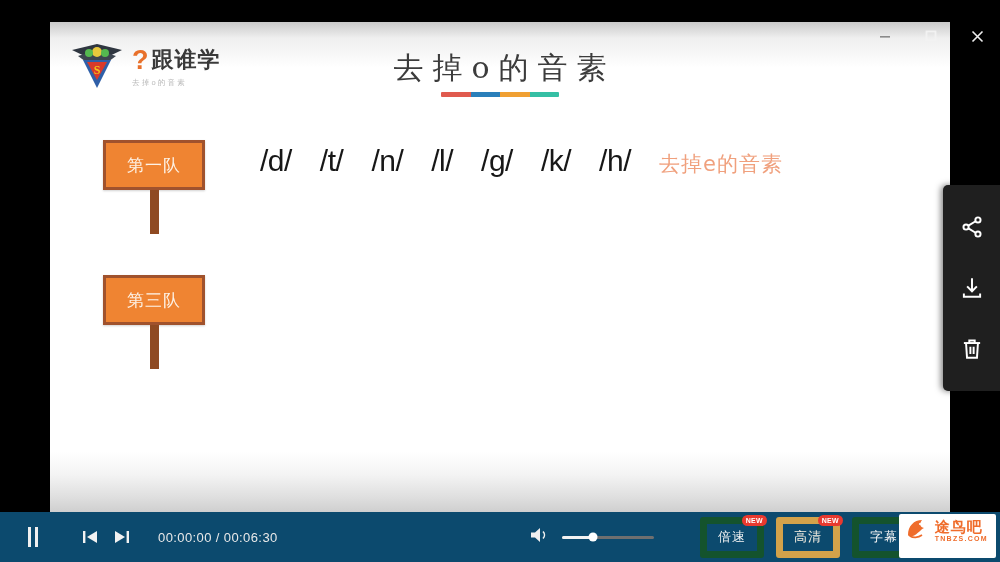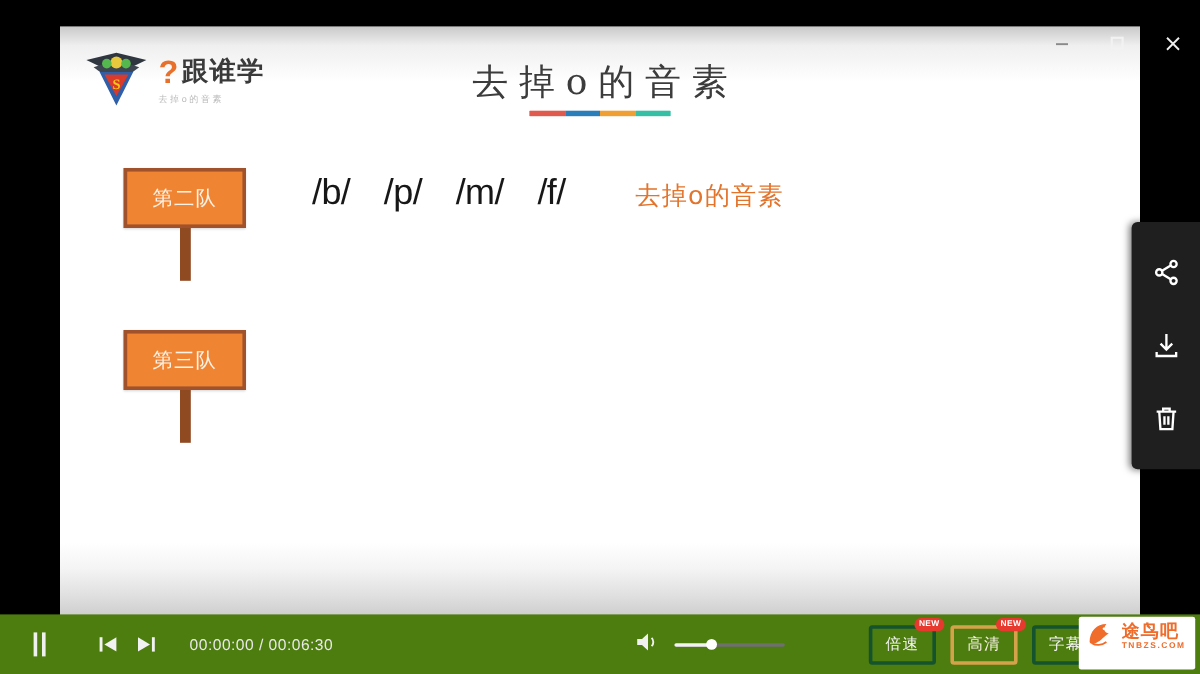--- a/index.html
+++ b/index.html
@@ -126,21 +126,21 @@
     display: flex; flex-direction: column; align-items: center;
     justify-content: space-around; padding: 12px 0; z-index: 35;
     box-shadow: -2px 0 6px rgba(0,0,0,.5);
   }
   .side-panel .tool { width: 28px; height: 28px; display: flex; align-items: center; justify-content: center; }
   .side-panel svg { stroke: #fff; fill: none; stroke-width: 1.8; }
 
   
   .controls {
     position: absolute; left: 0; bottom: 0; width: 1000px; height: 50px;
-    background: #4d7c0f; z-index: 38;
+    background: #0c4a6e; z-index: 38;
     display: flex; align-items: center;
   }
   .ctl-left { display: flex; align-items: center; padding-left: 28px; gap: 0; }
   .ctl-pause { display: flex; gap: 4px; margin-right: 38px; }
   .ctl-pause i { display: block; width: 3px; height: 20px; background: #f0f0f0; }
   .nav-btn { width: 30px; height: 26px; display: flex; align-items: center; justify-content: center; }
   .nav-btn svg { fill: #f2f2f2; }
   .time {
     margin-left: 22px; color: #e9e9e9; font-size: 13px; letter-spacing: .4px;
     font-family: "Liberation Sans", "DejaVu Sans", sans-serif; white-space: nowrap;
@@ -152,21 +152,21 @@
   }
   .vol-fill { position: absolute; left: 0; top: 0; height: 3px; width: 34%; background: #f2f2f2; border-radius: 2px; }
   .vol-knob {
     position: absolute; left: 34%; top: 50%; transform: translate(-50%, -50%);
     width: 9px; height: 9px; border-radius: 50%; background: #fff;
   }
   .ctl-right {
     position: absolute; right: 14px; display: flex; align-items: center; gap: 12px;
   }
   .pill {
-    position: relative; padding: 4px 11px 5px; border: 3px solid #14532d; border-radius: 3px;
+    position: relative; padding: 4px 11px 5px; border: 7px solid #14532d; border-radius: 3px;
     color: #f5f5f5; font-size: 13px; letter-spacing: 1px; background: transparent;
     font-family: "DejaVu Sans", "Liberation Sans", sans-serif;
   }
   .pill.gold { border-color: #d3a24a; color: #f7f0e2; }
   .badge {
     position: absolute; top: -9px; right: -10px;
     background: #e8392f; color: #fff; font-size: 7px; font-weight: bold;
     padding: 2px 4px; border-radius: 7px; letter-spacing: .3px;
     font-family: "Liberation Sans", sans-serif; line-height: 1;
   }
@@ -224,36 +224,39 @@
     <div class="slide-title">去掉o的音素</div>
     <div class="title-rule">
       <span style="background: rgb(224, 90, 78);"></span>
       <span style="background: rgb(42, 127, 186);"></span>
       <span style="background: rgb(240, 160, 50);"></span>
       <span style="background: rgb(53, 191, 164);"></span>
     </div>
 
     <div class="rows">
 
-
       <div class="row">
         <div class="sign">
           <div class="sign-board">
-            <span>第二队</span>
+            <span>第一队</span>
           </div>
           <div class="sign-post"></div>
         </div>
         <div class="phonemes">
-          <span class="ph">/b/</span>
-          <span class="ph">/p/</span>
-          <span class="ph">/m/</span>
-          <span class="ph" style="margin-right:58px">/f/</span>
-          <span class="note orange">去掉o的音素</span>
-        </div>
-      </div>
+          <span class="ph">/d/</span>
+          <span class="ph">/t/</span>
+          <span class="ph">/n/</span>
+          <span class="ph">/l/</span>
+          <span class="ph">/g/</span>
+          <span class="ph">/k/</span>
+          <span class="ph">/h/</span>
+          <span class="note salmon">去掉e的音素</span>
+        </div>
+      </div>
+
 
       <div class="row">
         <div class="sign">
           <div class="sign-board">
             <span>第三队</span>
           </div>
           <div class="sign-post"></div>
         </div>
       </div>
 

